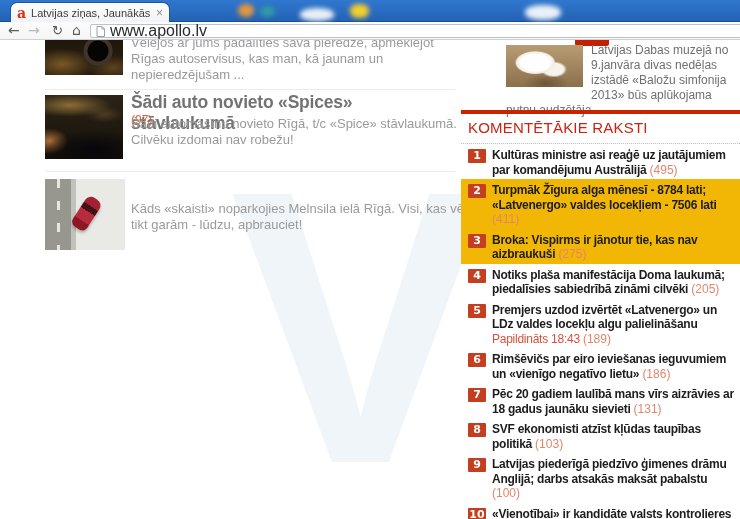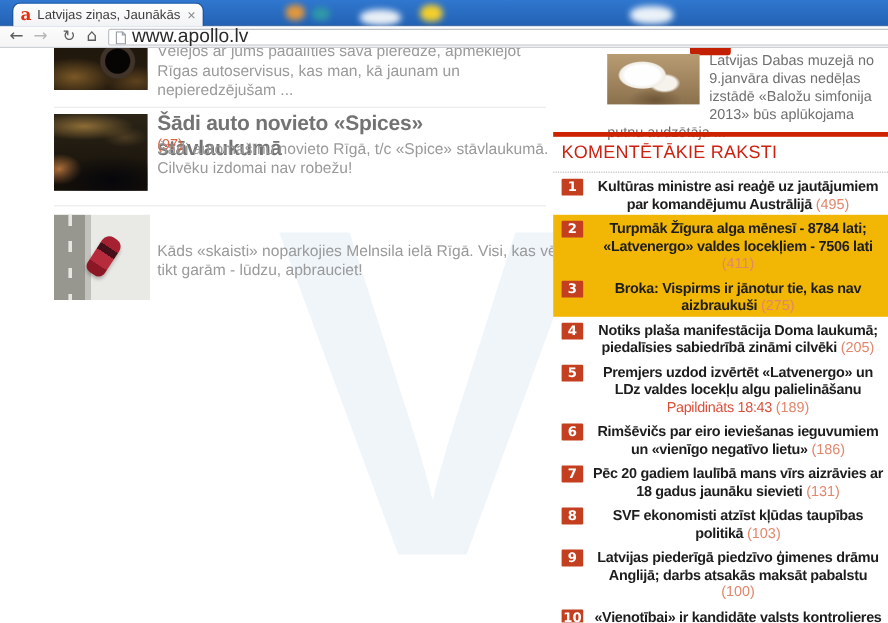--- a/index.html
+++ b/index.html
@@ -86,21 +86,21 @@
       radial-gradient(ellipse 18px 11px at 62% 58%, #f5f3ec 55%, transparent 74%),
       radial-gradient(ellipse 30px 13px at 52% 92%, #6d5536, transparent 76%),
       linear-gradient(#b79c73,#8b704d); }
   .commented { position:absolute; left:0; top:70px; width:279px; }
   .sec-header { border-top:4px solid #cc2200; border-bottom:1px dotted #bdbdbd;
     padding:5px 7px 7px; font-size:15px; font-weight:normal; color:#cc2211; letter-spacing:0.2px; }
   .crow { display:flex; gap:6px; padding:4px 2px 2px 7px; }
   .badge { flex:none; width:18px; height:14px; margin-top:1px; background:#c43f1f; color:#fff;
     font-size:11px; font-weight:bold; line-height:14px; text-align:center; border-radius:1px;
     font-family:"DejaVu Sans", sans-serif; }
-  .ctext { flex:1; font-size:12px; font-weight:bold; line-height:14.5px; letter-spacing:-0.25px; color:#1d1d1d;text-align:center; }
+  .ctext { flex:1; font-size:12px; font-weight:bold; line-height:14.5px; letter-spacing:-0.25px; color:#1d1d1d; }
   .ccount { font-weight:normal; color:#e2866c; letter-spacing:0; }
   .cextra { display:block; font-weight:normal; }
   .updated { color:#d9503c; }
   .hl { background:#f2b705; }
 </style>
 </head>
 <body>
 
 <div class="screen">
 

